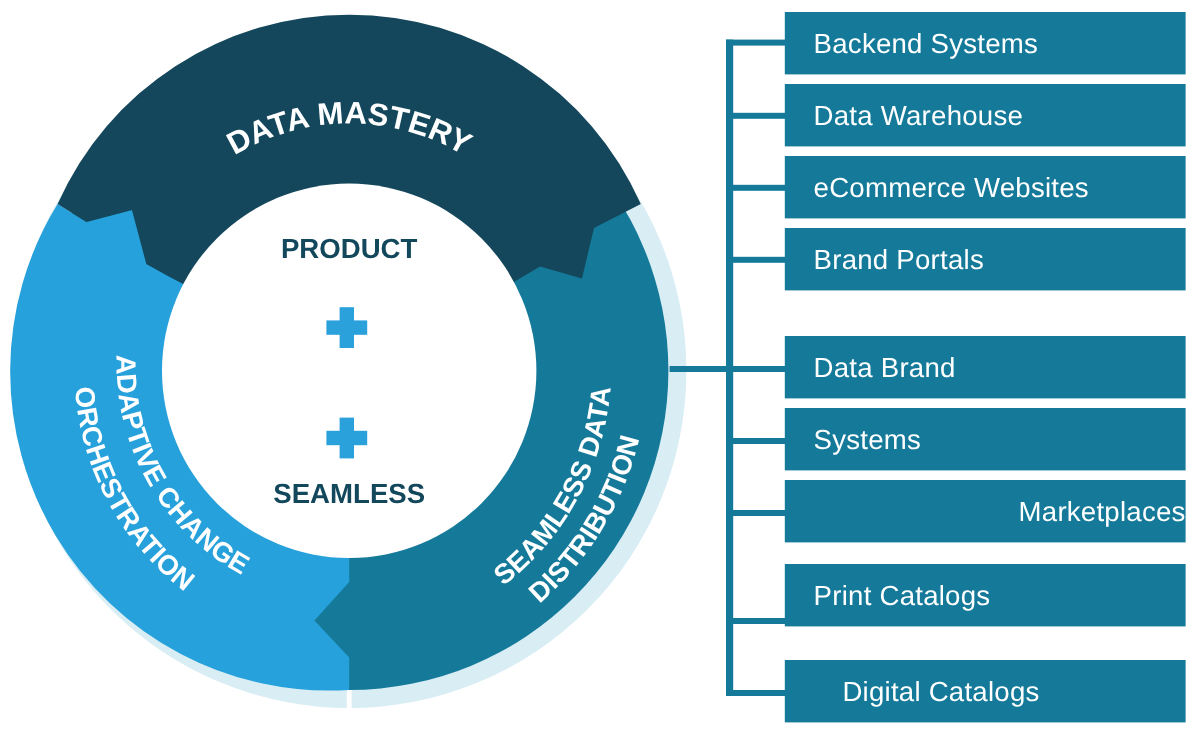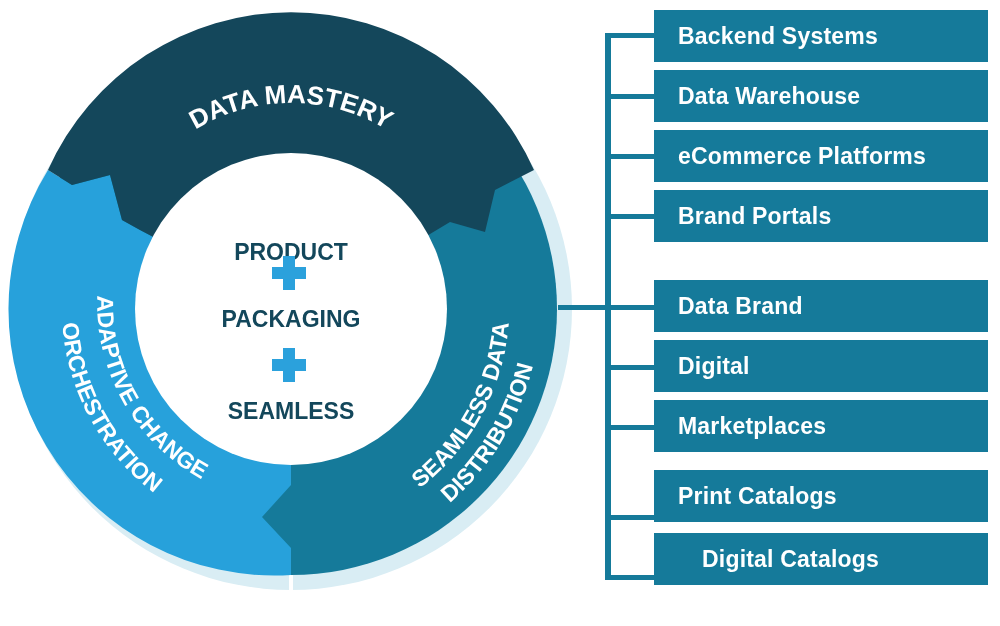--- a/index.html
+++ b/index.html
@@ -1,19 +1,19 @@
 <!DOCTYPE html>
 <html><head>
 <meta charset="utf-8">
 <style>
   html, body { margin:0; padding:0; background:#ffffff; }
   body { width:1000px; height:626px; position:relative; overflow:hidden; font-family:"Liberation Sans", sans-serif; }
   #diagram { position:absolute; left:0; top:0; width:1000px; height:626px; }
   .box { position:absolute; left:654px; width:334px; height:52px; background:#157a9a; display:flex; align-items:center; box-sizing:border-box; padding-left:24px; }
-  .box span { color:#ffffff; font-weight:bold; font-size:23px; letter-spacing:0.2px; font-family:"Liberation Sans", sans-serif; }
+  .box span { color:#ffffff; font-weight:normal; font-size:23px; letter-spacing:0.2px; font-family:"Liberation Sans", sans-serif; }
   .hline { position:absolute; left:605px; width:50px; height:5px; background:#157a9a; }
   .vline { position:absolute; left:605px; width:6px; background:#157a9a; }
   .center-text { position:absolute; left:191px; width:200px; text-align:center; color:#13475b; font-weight:bold; font-size:23px; font-family:"Liberation Sans", sans-serif; }
   .plus { position:absolute; left:272px; width:34px; height:34px; }
   .plus:before, .plus:after { content:""; position:absolute; background:#2ba1dc; }
   .plus:before { left:11px; top:0; width:12px; height:34px; }
   .plus:after { left:0; top:11px; width:34px; height:12px; }
   svg text { font-family:"Liberation Sans", sans-serif; font-weight:bold; fill:#ffffff; }
 </style>
 </head>
@@ -57,23 +57,22 @@
       <textPath href="#arc-left-2" startOffset="50%" text-anchor="middle">ORCHESTRATION</textPath>
     </text>
     <text font-size="23">
       <textPath href="#arc-right-1" startOffset="50%" text-anchor="middle">SEAMLESS DATA</textPath>
     </text>
     <text font-size="23">
       <textPath href="#arc-right-2" startOffset="50%" text-anchor="middle">DISTRIBUTION</textPath>
     </text>
   </svg>
 
-  <div class="center-text" style="top:194px;margin-top:45px;">PRODUCT</div>
+  <div class="center-text" style="top:194px;">PRODUCT</div>
   <div class="plus" style="top:256px;"></div>
-  <div class="center-text" style="top:306px;">PACKAGING</div>
   <div class="plus" style="top:348px;"></div>
   <div class="center-text" style="top:398px;">SEAMLESS</div>
 
   <div class="hline" style="left:558px;width:53px;top:305px;"></div>
   <div class="vline" style="top:33px;height:546px;"></div>
   <div class="hline" style="top:33px;"></div>
   <div class="hline" style="top:94px;"></div>
   <div class="hline" style="top:154px;"></div>
   <div class="hline" style="top:214px;"></div>
   <div class="hline" style="top:305px;"></div>
@@ -82,33 +81,33 @@
   <div class="hline" style="top:515px;"></div>
   <div class="hline" style="top:575px;"></div>
 
   <div class="box" style="top:10px;">
       <span>Backend Systems</span>
     </div>
   <div class="box" style="top:70px;text-align:right;">
       <span>Data Warehouse</span>
     </div>
   <div class="box" style="top:130px;">
-      <span>eCommerce Platforms</span>
+      <span>eCommerce Websites</span>
     </div>
   <div class="box" style="top:190px;text-align:center;">
       <span>Brand Portals</span>
     </div>
   <div class="box" style="top:280px;">
       <span>Data Brand</span>
     </div>
   <div class="box" style="top:340px;">
-      <span>Digital</span>
+      <span>Systems</span>
     </div>
-  <div class="box" style="top:400px;">
+  <div class="box" style="top:400px;justify-content:flex-end;">
       <span>Marketplaces</span>
     </div>
   <div class="box" style="top:470px;">
       <span>Print Catalogs</span>
     </div>
-  <div class="box" style="top:533px;padding-left:48px;">
+  <div class="box" style="top:550px;padding-left:48px;">
       <span>Digital Catalogs</span>
     </div>
 </div>
 
 </body></html>

